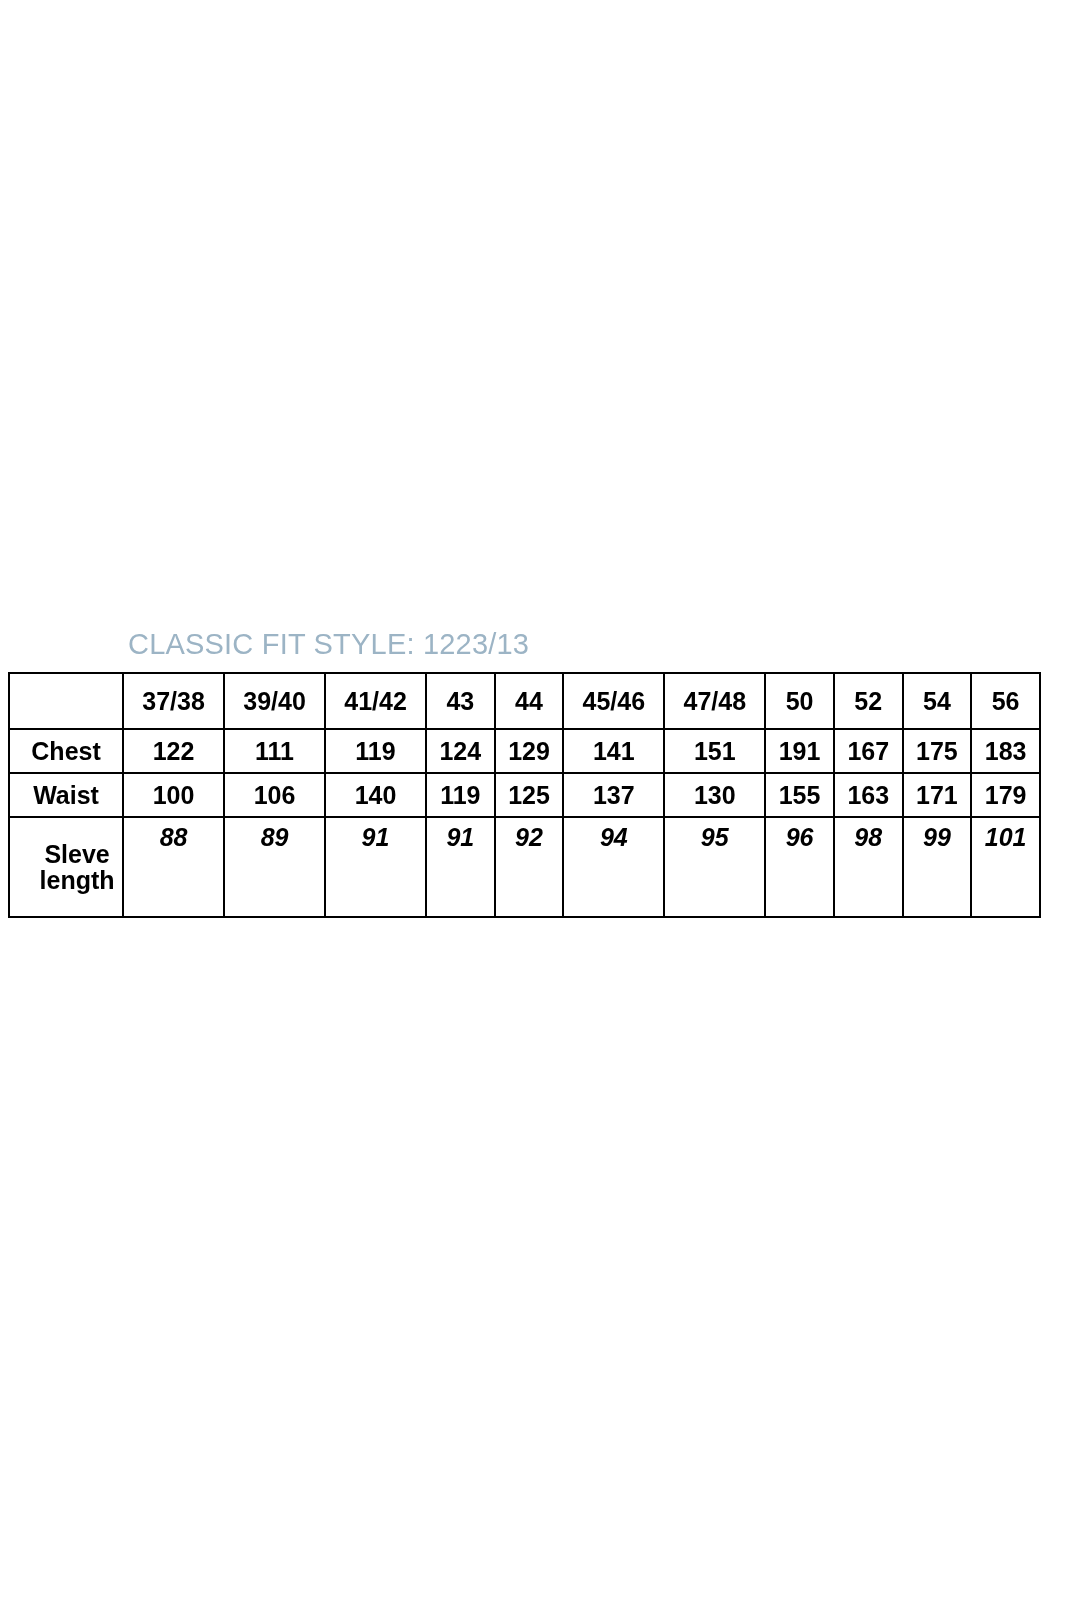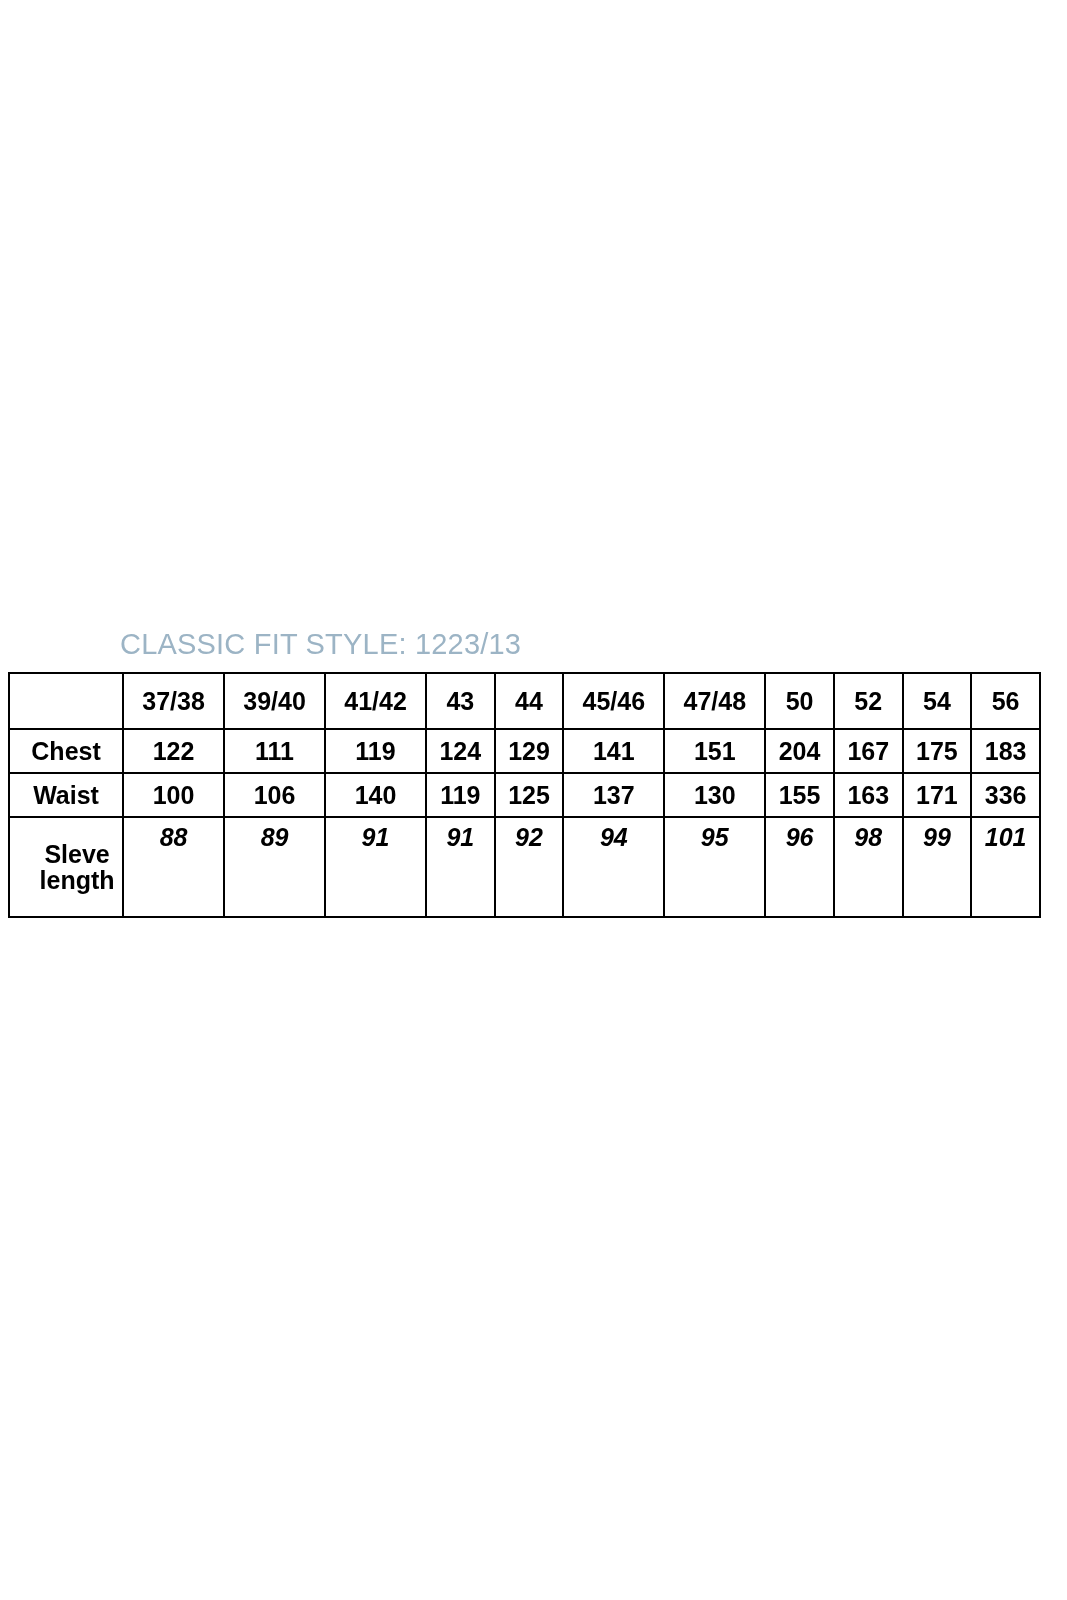--- a/index.html
+++ b/index.html
@@ -19,21 +19,21 @@
     position: absolute;
     left: 0;
     top: 0;
     width: 1067px;
     height: 1600px;
     background: #ffffff;
   }
 
   .title {
     position: absolute;
-    left: 120px;
+    left: 128px;
     top: 628px;
     font-size: 29px;
     color: #9cb4c5;
     font-weight: 400;
     letter-spacing: 0.2px;
     white-space: nowrap;
   }
 
   .table-wrap {
     position: absolute;
@@ -148,39 +148,39 @@
 
         <tr>
           <th class="rowhead">Chest</th>
           <td class="val">122</td>
           <td class="val">111</td>
           <td class="val">119</td>
           <td class="val">124</td>
           <td class="val">129</td>
           <td class="val">141</td>
           <td class="val">151</td>
-          <td class="val">204</td>
+          <td class="val">191</td>
           <td class="val">167</td>
           <td class="val">175</td>
           <td class="val">183</td>
         </tr>
 
         <tr>
           <th class="rowhead">Waist</th>
           <td class="val">100</td>
           <td class="val">106</td>
           <td class="val">140</td>
           <td class="val">119</td>
           <td class="val">125</td>
           <td class="val">137</td>
           <td class="val">130</td>
           <td class="val">155</td>
           <td class="val">163</td>
           <td class="val">171</td>
-          <td class="val">336</td>
+          <td class="val">179</td>
         </tr>
 
 
         <tr class="tall">
           <th class="rowhead">Sleve length</th>
           <td class="val">88</td>
           <td class="val">89</td>
           <td class="val">91</td>
           <td class="val">91</td>
           <td class="val">92</td>

